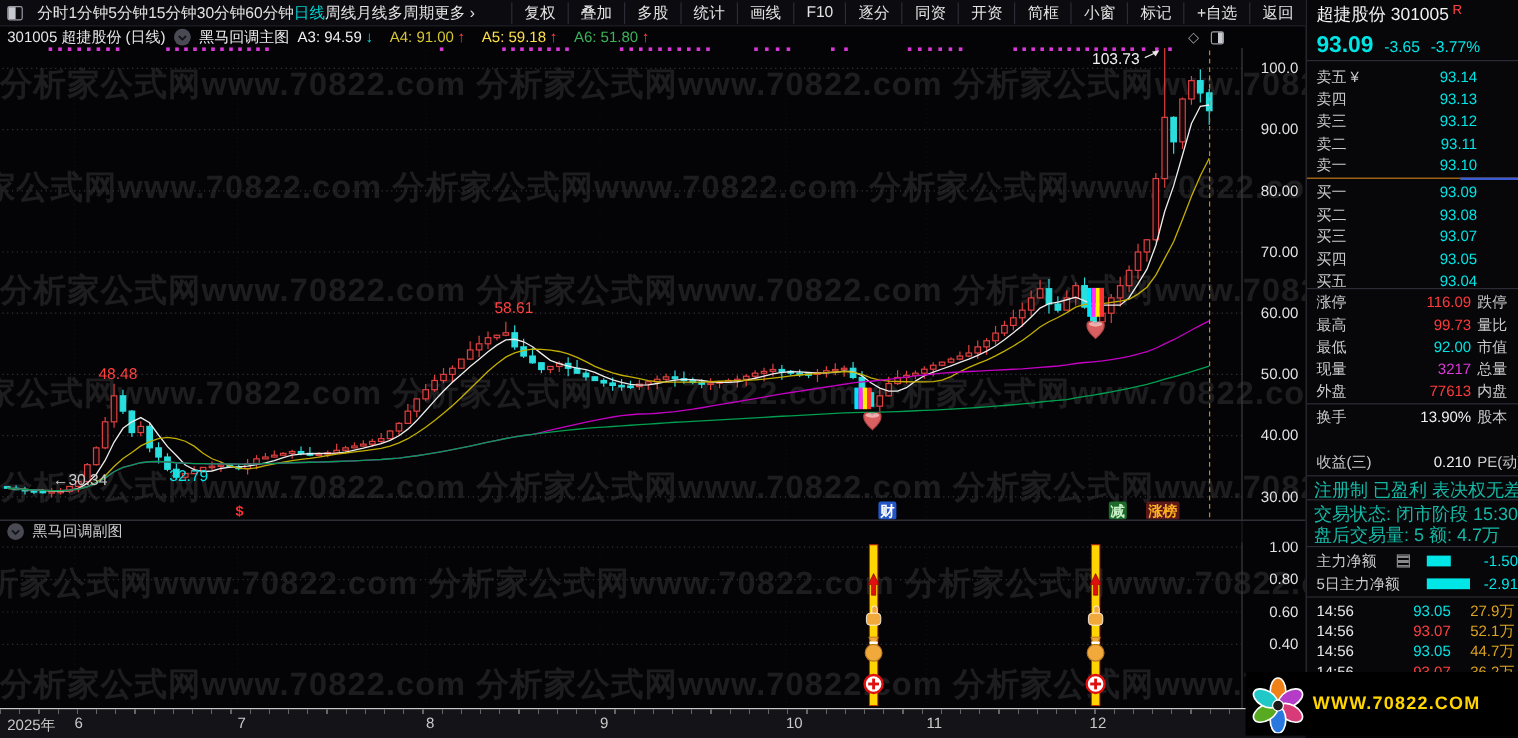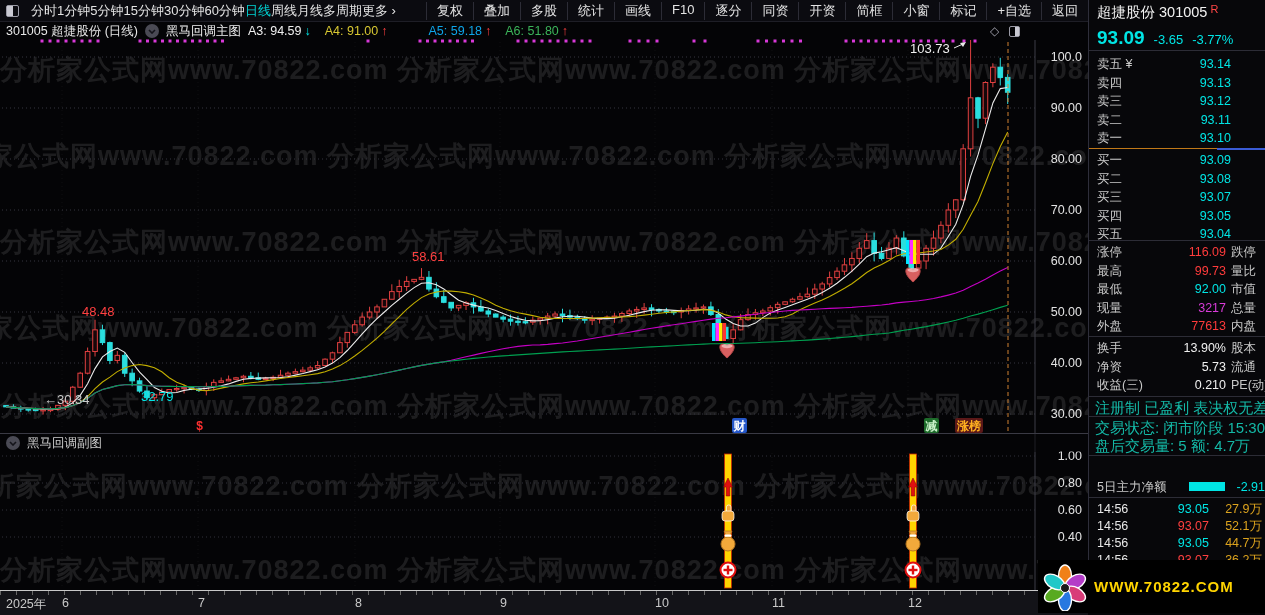--- a/index.html
+++ b/index.html
@@ -115,21 +115,21 @@
   <span id="avals" style="display:inline-flex;gap:14px">
         <span class="aval">
           <span style="color: rgb(240, 240, 240);">A3: 94.59</span>
           <span style="color: rgb(0, 229, 229); font-weight: bold;">↓</span>
         </span>
         <span class="aval">
           <span style="color: rgb(216, 200, 50);">A4: 91.00</span>
           <span style="color: rgb(255, 64, 64); font-weight: bold;">↑</span>
         </span>
         <span class="aval">
-          <span style="color: #0ea5e9; margin-left: 27px;">A5: 59.18</span>
+          <span style="color: #fde047;">A5: 59.18</span>
           <span style="color: rgb(255, 64, 64); font-weight: bold;">↑</span>
         </span>
         <span class="aval">
           <span style="color: rgb(60, 180, 90);">A6: 51.80</span>
           <span style="color: rgb(255, 64, 64); font-weight: bold;">↑</span>
         </span>
       </span>
 </div>
 <div id="hdr-icons">
   <span>◇</span>
@@ -696,36 +696,37 @@
         <span class="lab">外盘</span>
         <span class="ival" style="color: rgb(255, 59, 59);">77613</span>
         <span class="val2">内盘</span>
       </div>
       <div class="rp-sep" style="top: 336px;"></div>
       <div class="rp-row" style="top: 339px;">
         <span class="lab">换手</span>
         <span class="ival" style="color: rgb(240, 240, 240);">13.90%</span>
         <span class="val2">股本</span>
       </div>
-      <div class="rp-row" style="top: 357.6px;">
-        <span class="lab">净资</span>
-        <span class="ival" style="color: rgb(240, 240, 240);">5.73</span>
-        <span class="val2">流通</span>
-      </div>
       <div class="rp-row" style="top: 376.2px;">
         <span class="lab">收益(三)</span>
         <span class="ival" style="color: rgb(240, 240, 240);">0.210</span>
         <span class="val2">PE(动)</span>
       </div>
       <div class="rp-sep" style="top: 396px;"></div>
       <div class="small-line" style="top: 399px;">注册制 已盈利 表决权无差</div>
       <div class="rp-sep" style="top: 416px;"></div>
       <div class="small-line" style="top: 419px;">交易状态: 闭市阶段 15:30:</div>
       <div class="small-line" style="top: 437px;">盘后交易量: 5  额: 4.7万</div>
       <div class="rp-sep" style="top: 455px;"></div>
+      <div class="rp-row" style="top: 459px;">
+        <span class="lab">主力净额</span>
+        <span class="list-ico" style="position: absolute; left: 70px; top: 3px;"></span>
+        <span class="net-bar" style="left: 100px; width: 20px;"></span>
+        <span class="val" style="right: 1px;">-1.50</span>
+      </div>
       <div class="rp-row" style="top: 478px;">
         <span class="lab">5日主力净额</span>
         <span class="net-bar" style="left: 100px; width: 36px;"></span>
         <span class="val" style="right: 1px;">-2.91</span>
       </div>
       <div class="rp-sep" style="top: 497px;"></div>
       <div class="rp-row" style="top: 500px;">
         <span class="tval" style="left: 8px;">14:56</span>
         <span class="tval" style="left: 62px; width: 58px; text-align: right; color: rgb(0, 229, 229);">93.05</span>
         <span class="tval" style="right: 4px; color: rgb(220, 163, 30);">27.9万</span>

